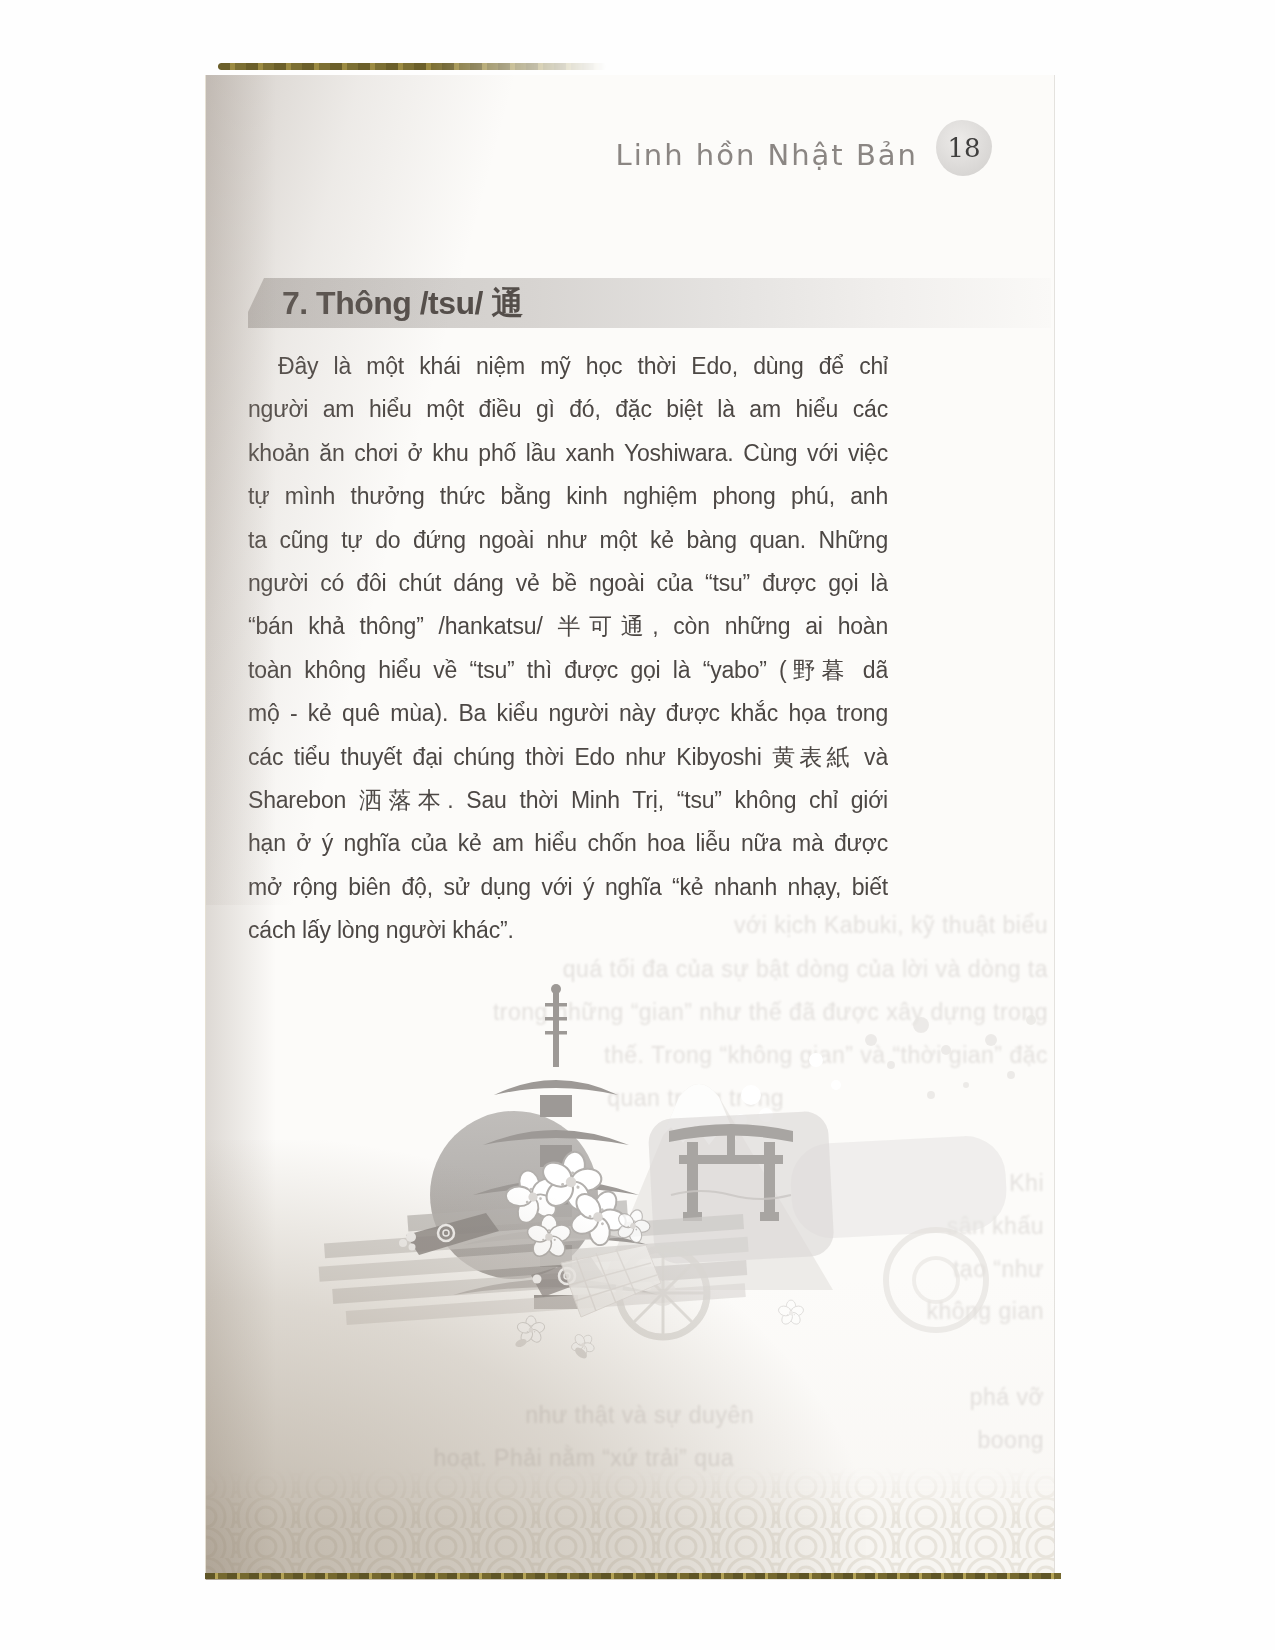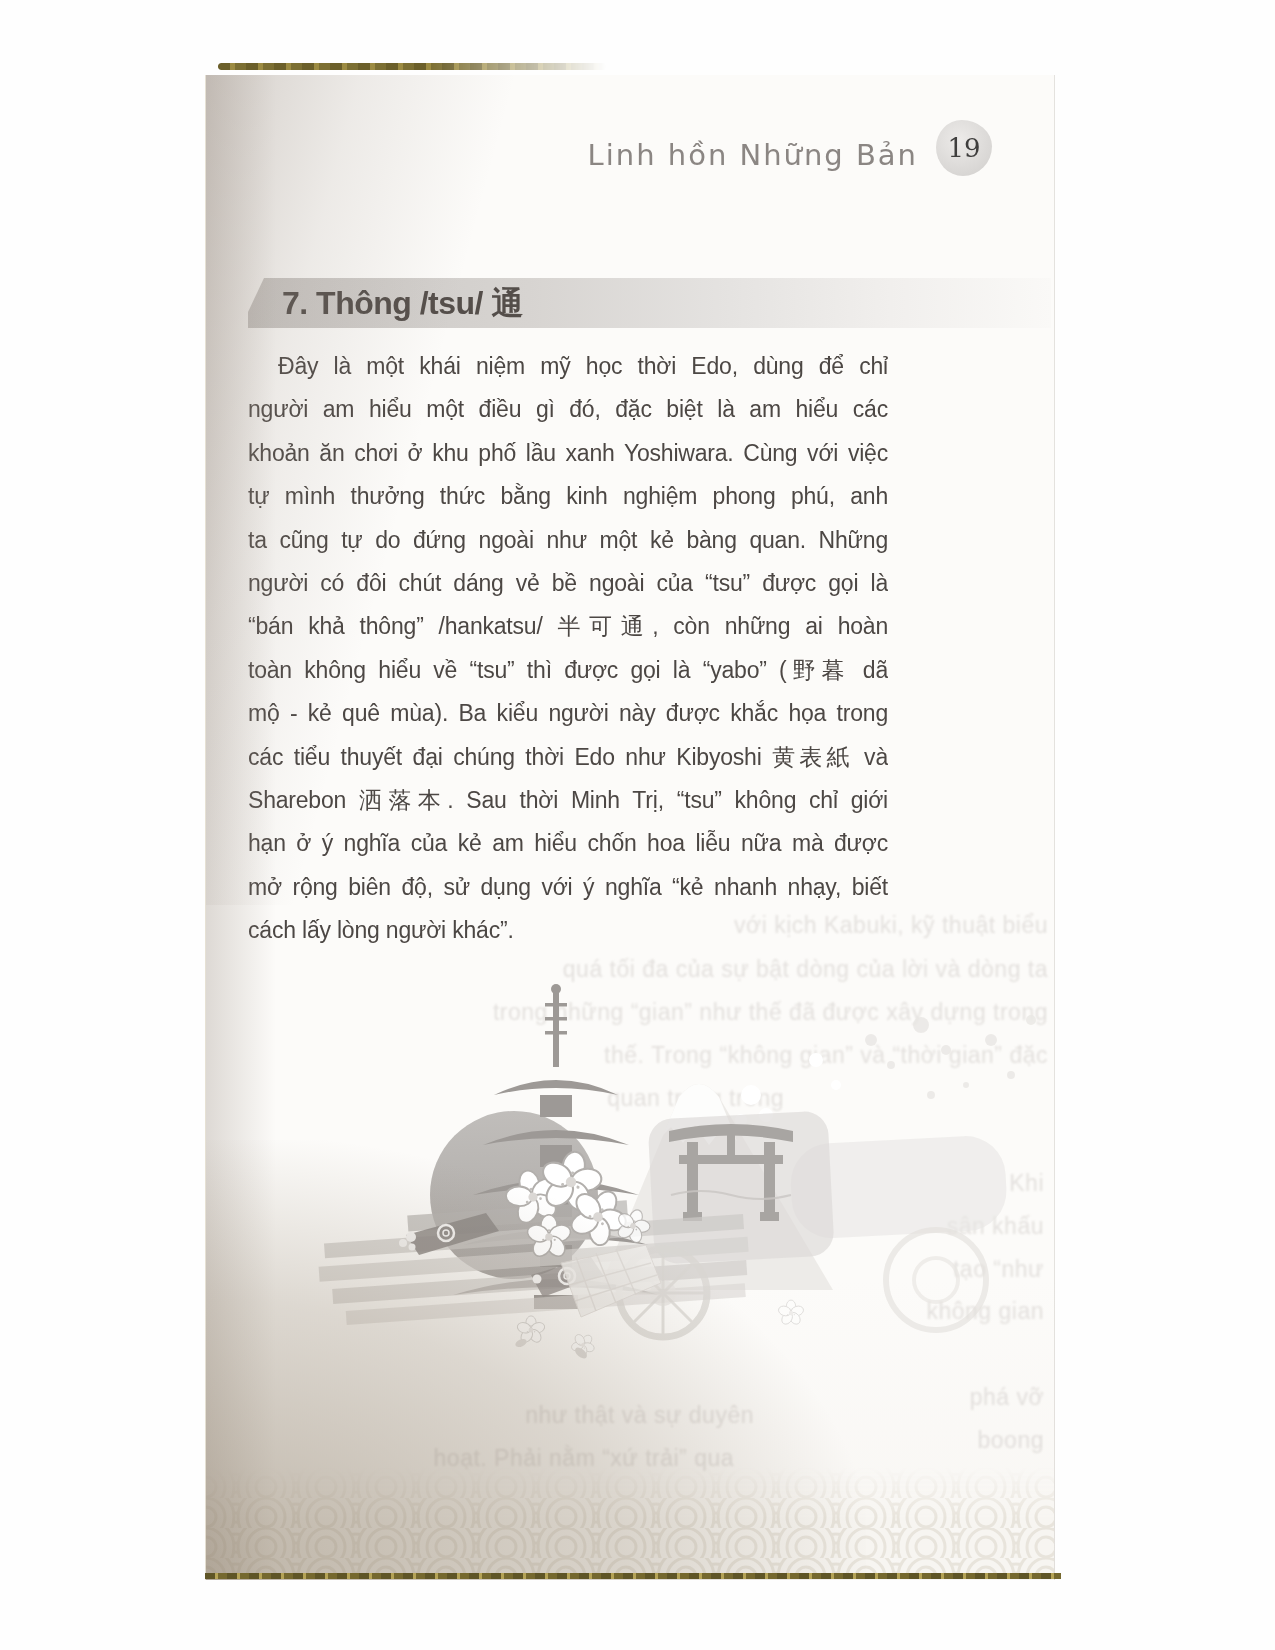--- a/index.html
+++ b/index.html
@@ -60,23 +60,23 @@
 </style>
 </head>
 <body>
 
 <div id="photo">
 
   <div class="gold-top"></div>
 
   <div id="paper">
 
-    <div class="hdr-title">Linh hồn Những Bản</div>
+    <div class="hdr-title">Linh hồn Nhật Bản</div>
     <div class="hdr-badge">
-      <span>19</span>
+      <span>18</span>
     </div>
 
     <div class="bleed-layer">
         <div class="bleed-line" style="top: 837px; right: 6px;">với kịch Kabuki, kỹ thuật biểu</div>
         <div class="bleed-line" style="top: 881px; right: 6px;">quá tối đa của sự bật dòng của lời và dòng ta</div>
         <div class="bleed-line" style="top: 924px; right: 6px;">trong những “gian” như thế đã được xây dựng trong</div>
         <div class="bleed-line" style="top: 967px; right: 6px;">thế. Trong “không gian” và “thời gian” đặc</div>
         <div class="bleed-line" style="top: 1010px; right: 270px;">quan trọng trong</div>
         <div class="bleed-line" style="top: 1095px; right: 10px;">Khi</div>
         <div class="bleed-line" style="top: 1138px; right: 10px;">sân khấu</div>

